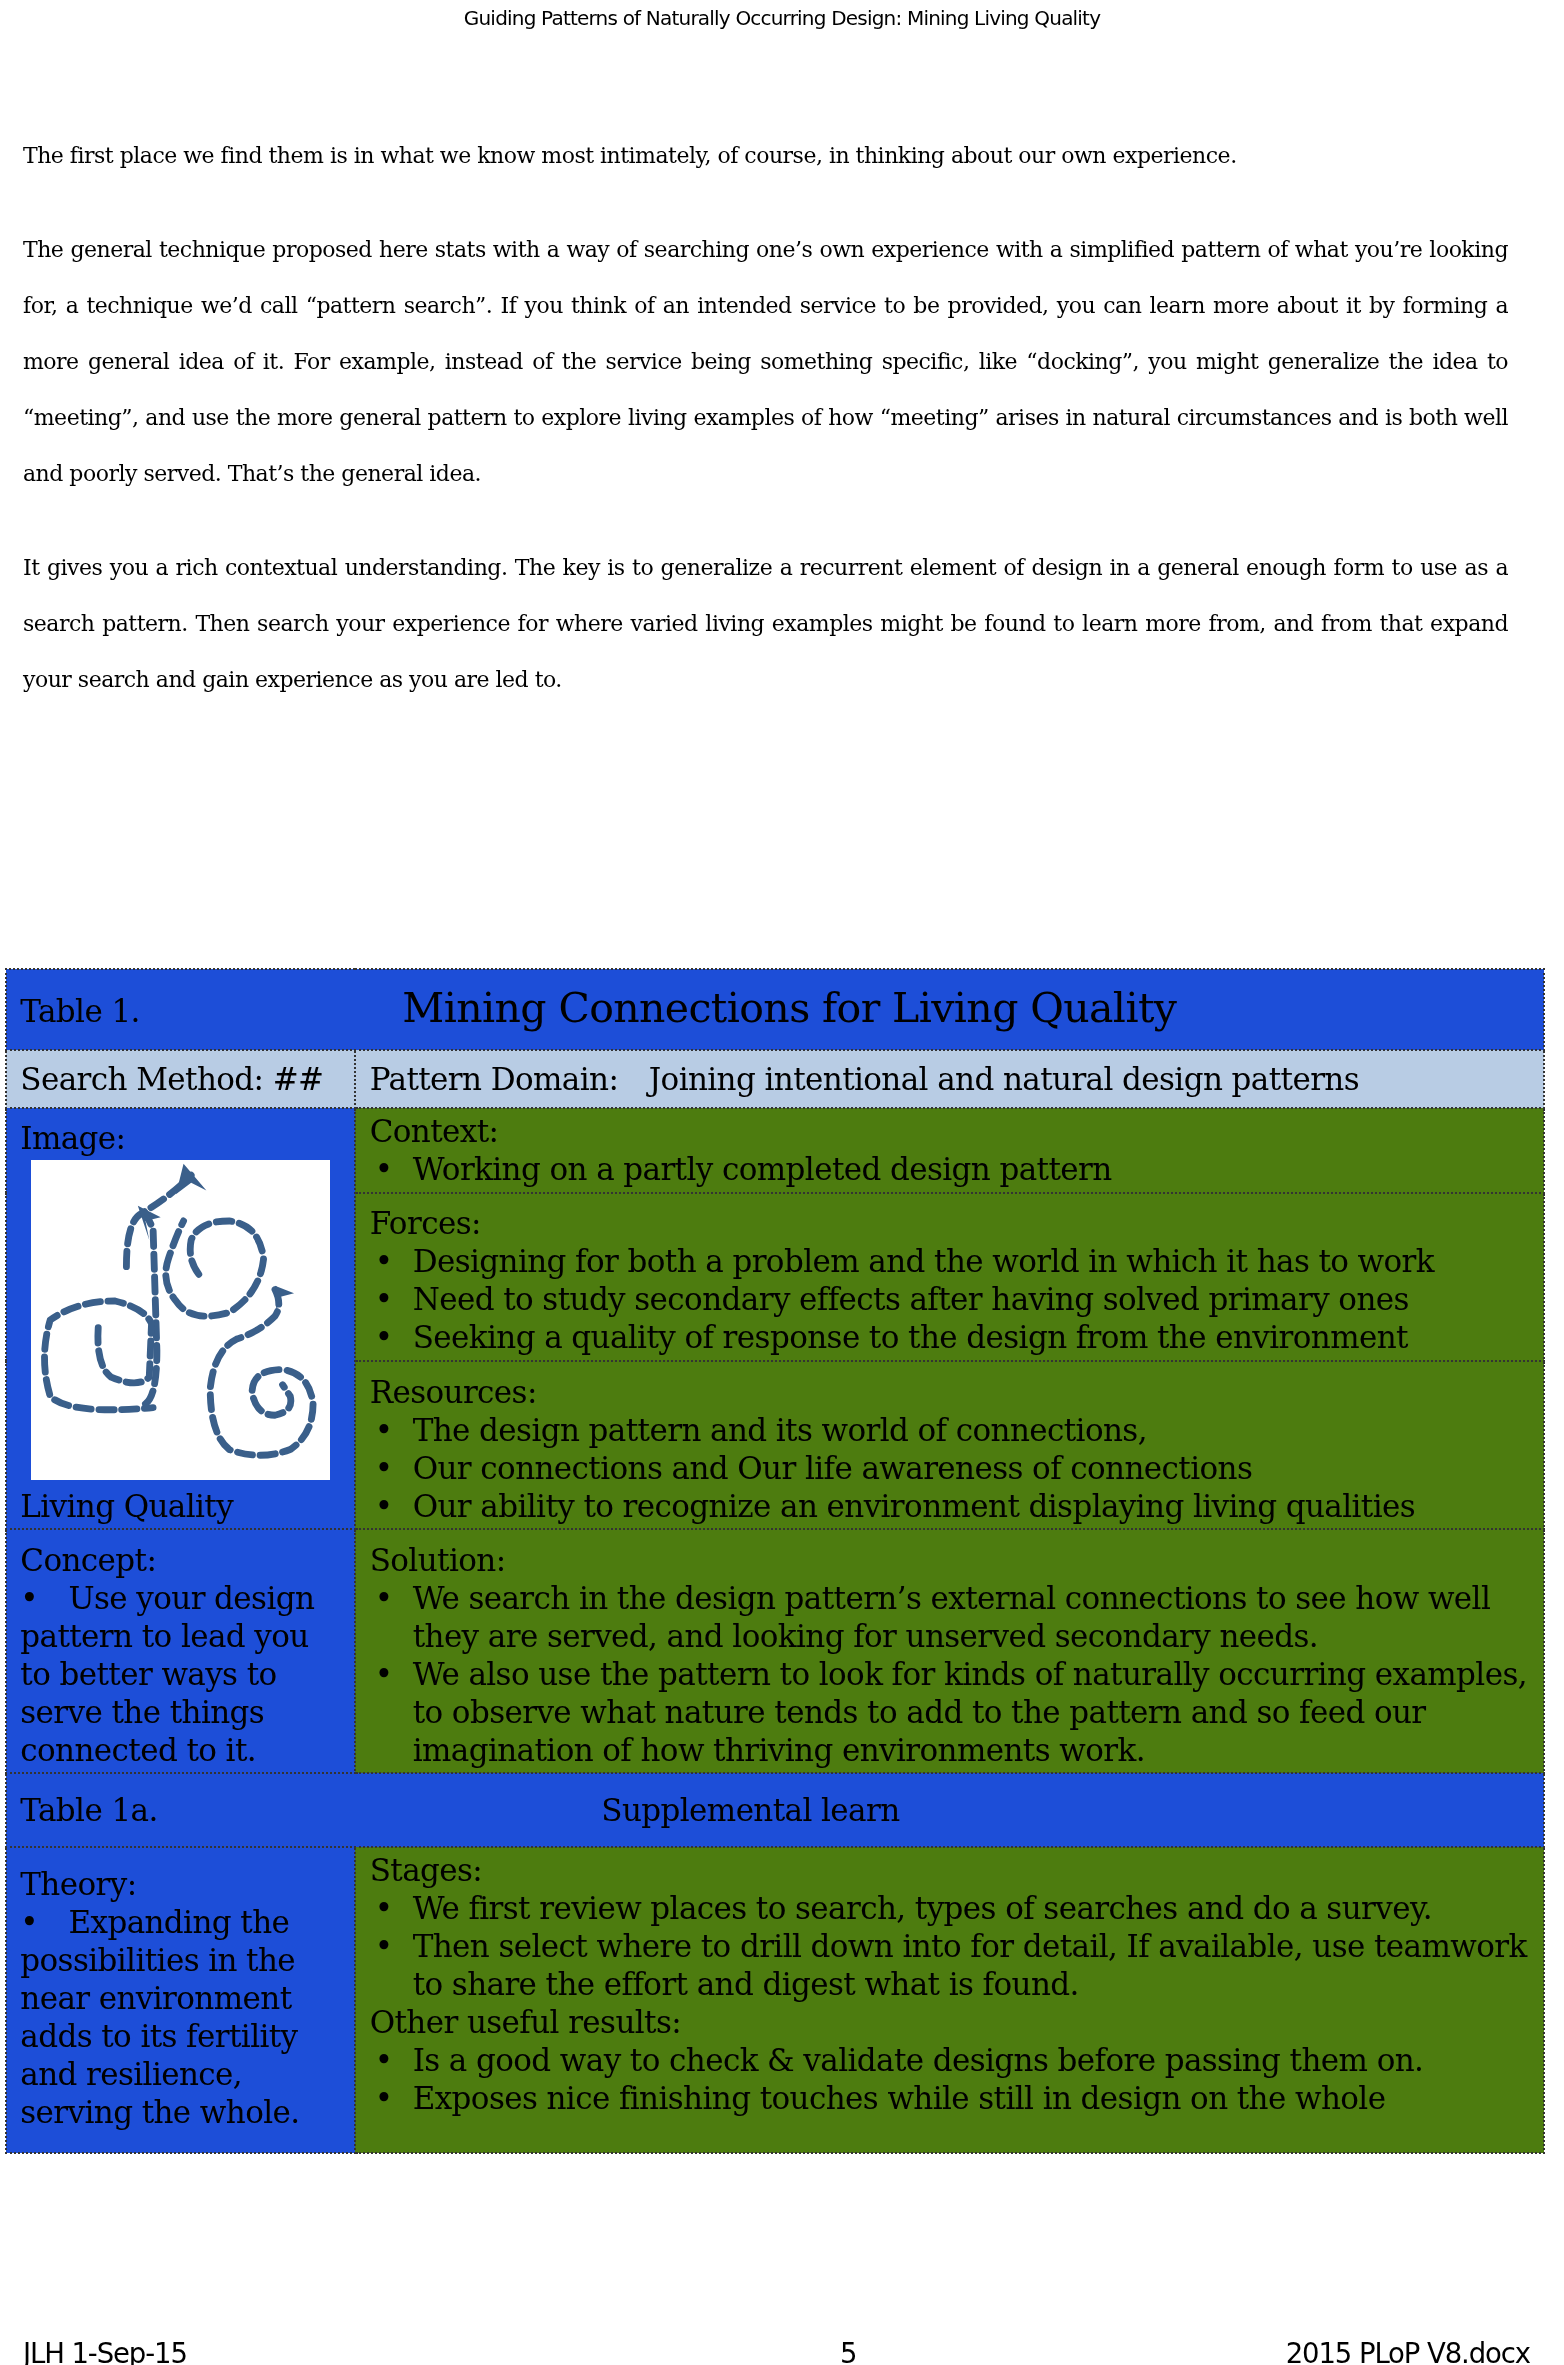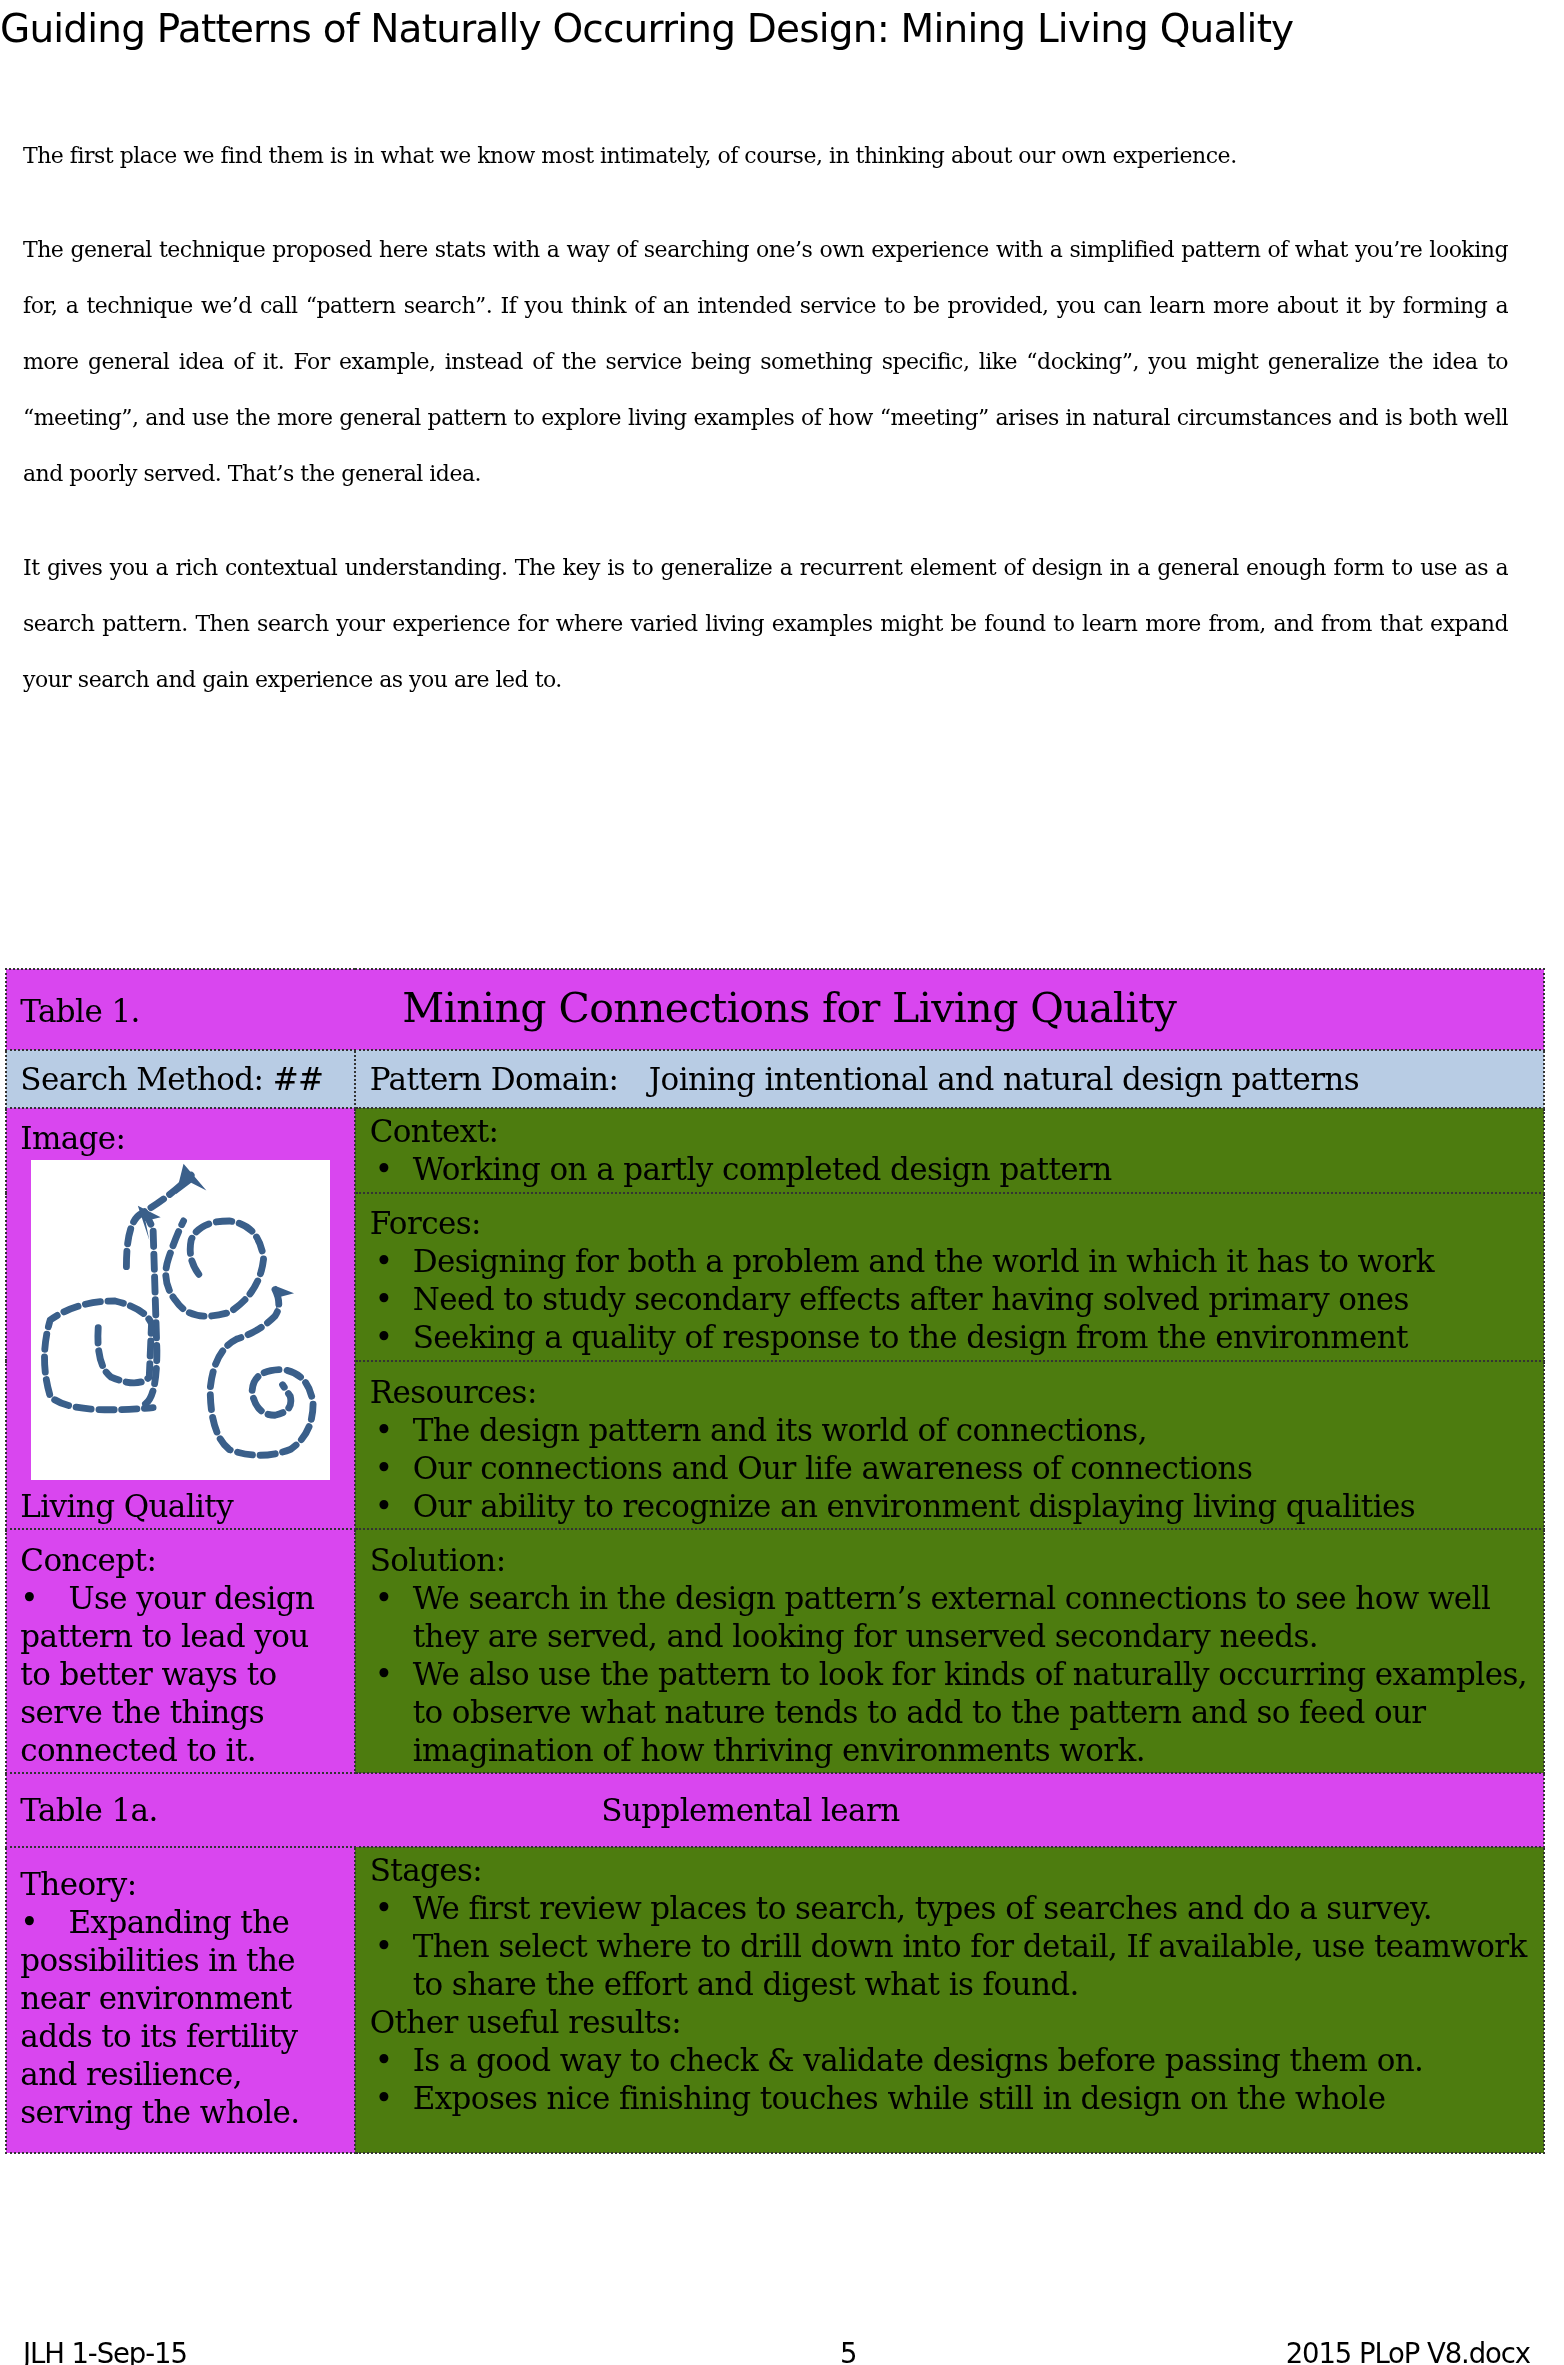--- a/index.html
+++ b/index.html
@@ -1,26 +1,26 @@
 <!DOCTYPE html>
 <html style="font-size:12.2px"><head>
 <meta charset="utf-8">
 <style>
   html, body { margin:0; padding:0; background:#ffffff; }
   body { width:1564px; height:2366px; position:relative; overflow:hidden;
          font-family:"DejaVu Serif", "Liberation Serif", serif; color:#000; }
-  .running-header { position:absolute; top:6.1px; left:0; width:1564px; 
-         font-family:"DejaVu Sans","Liberation Sans",sans-serif; font-size:39px; letter-spacing:-0.8px; }
+  .running-header { position:absolute; top:6.1px; left:0; width:1564px; text-align:center;
+         font-family:"DejaVu Sans","Liberation Sans",sans-serif; font-size:20px; letter-spacing:-0.8px; }
   .body-text { position:absolute; left:23px; width:1485px; top:128px;
          font-size:22px; line-height:56px; text-align:justify; letter-spacing:-0.5px; }
   .body-text p { margin:0 0 38px 0; }
   .tbl { position:absolute; left:4.6px; top:968px; width:1540px; border:2.3px dotted #333;
          border-collapse:collapse; font-size:31px; line-height:38px; letter-spacing:-0.6px; }
   .tbl td { border:2.3px dotted #333; vertical-align:top; padding:3.1px 13.7px; }
-  .lb { background:#d946ef; }
+  .lb { background:#1d4ed8; }
   .hd { background:#b8cce4; }
   .lv { background:#4d7c0f; }
   .c1 { width:320px; }
   .title-row td { height:73px; vertical-align:middle; }
   .title-row .lbl { display:inline-block; width:382px; }
   .title-row .ttl { font-size:41px; }
   .sub-row td { height:50px; vertical-align:middle; white-space:nowrap; }
   ul { margin:0; padding:0 0 0 43px; list-style:none; }
   li { position:relative; }
   li::before { content:"\2022"; position:absolute; left:-38px; }

